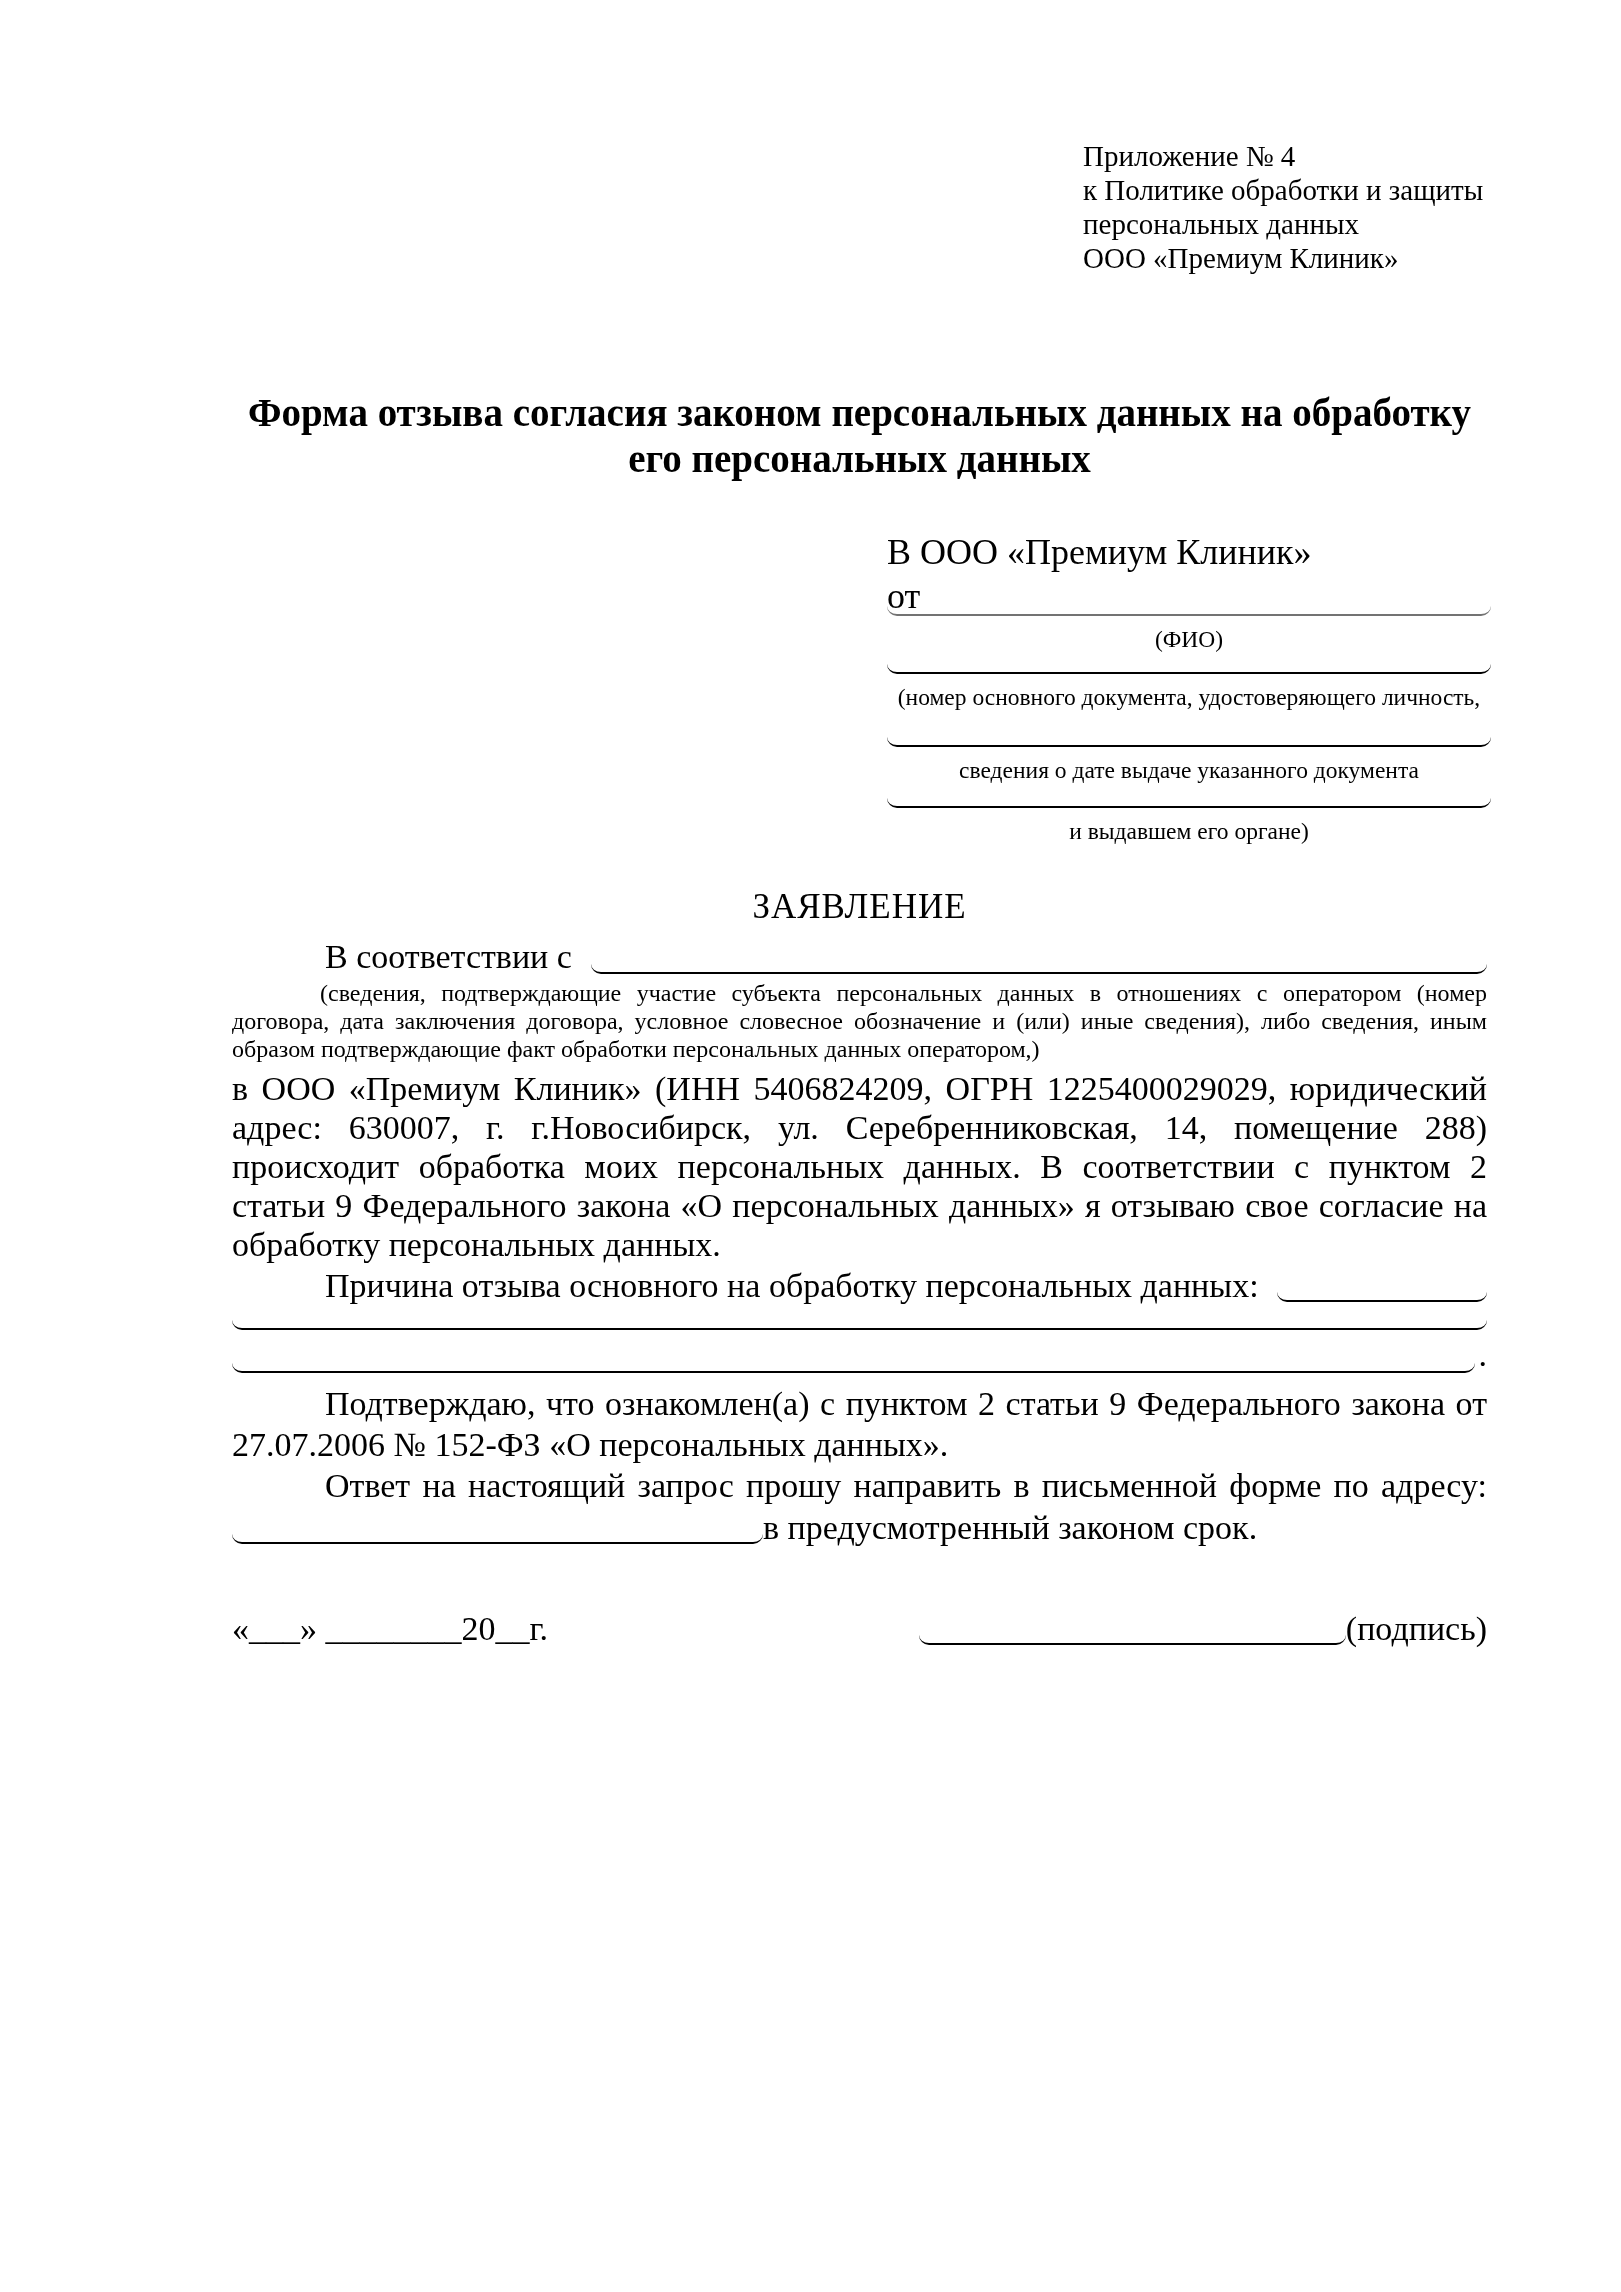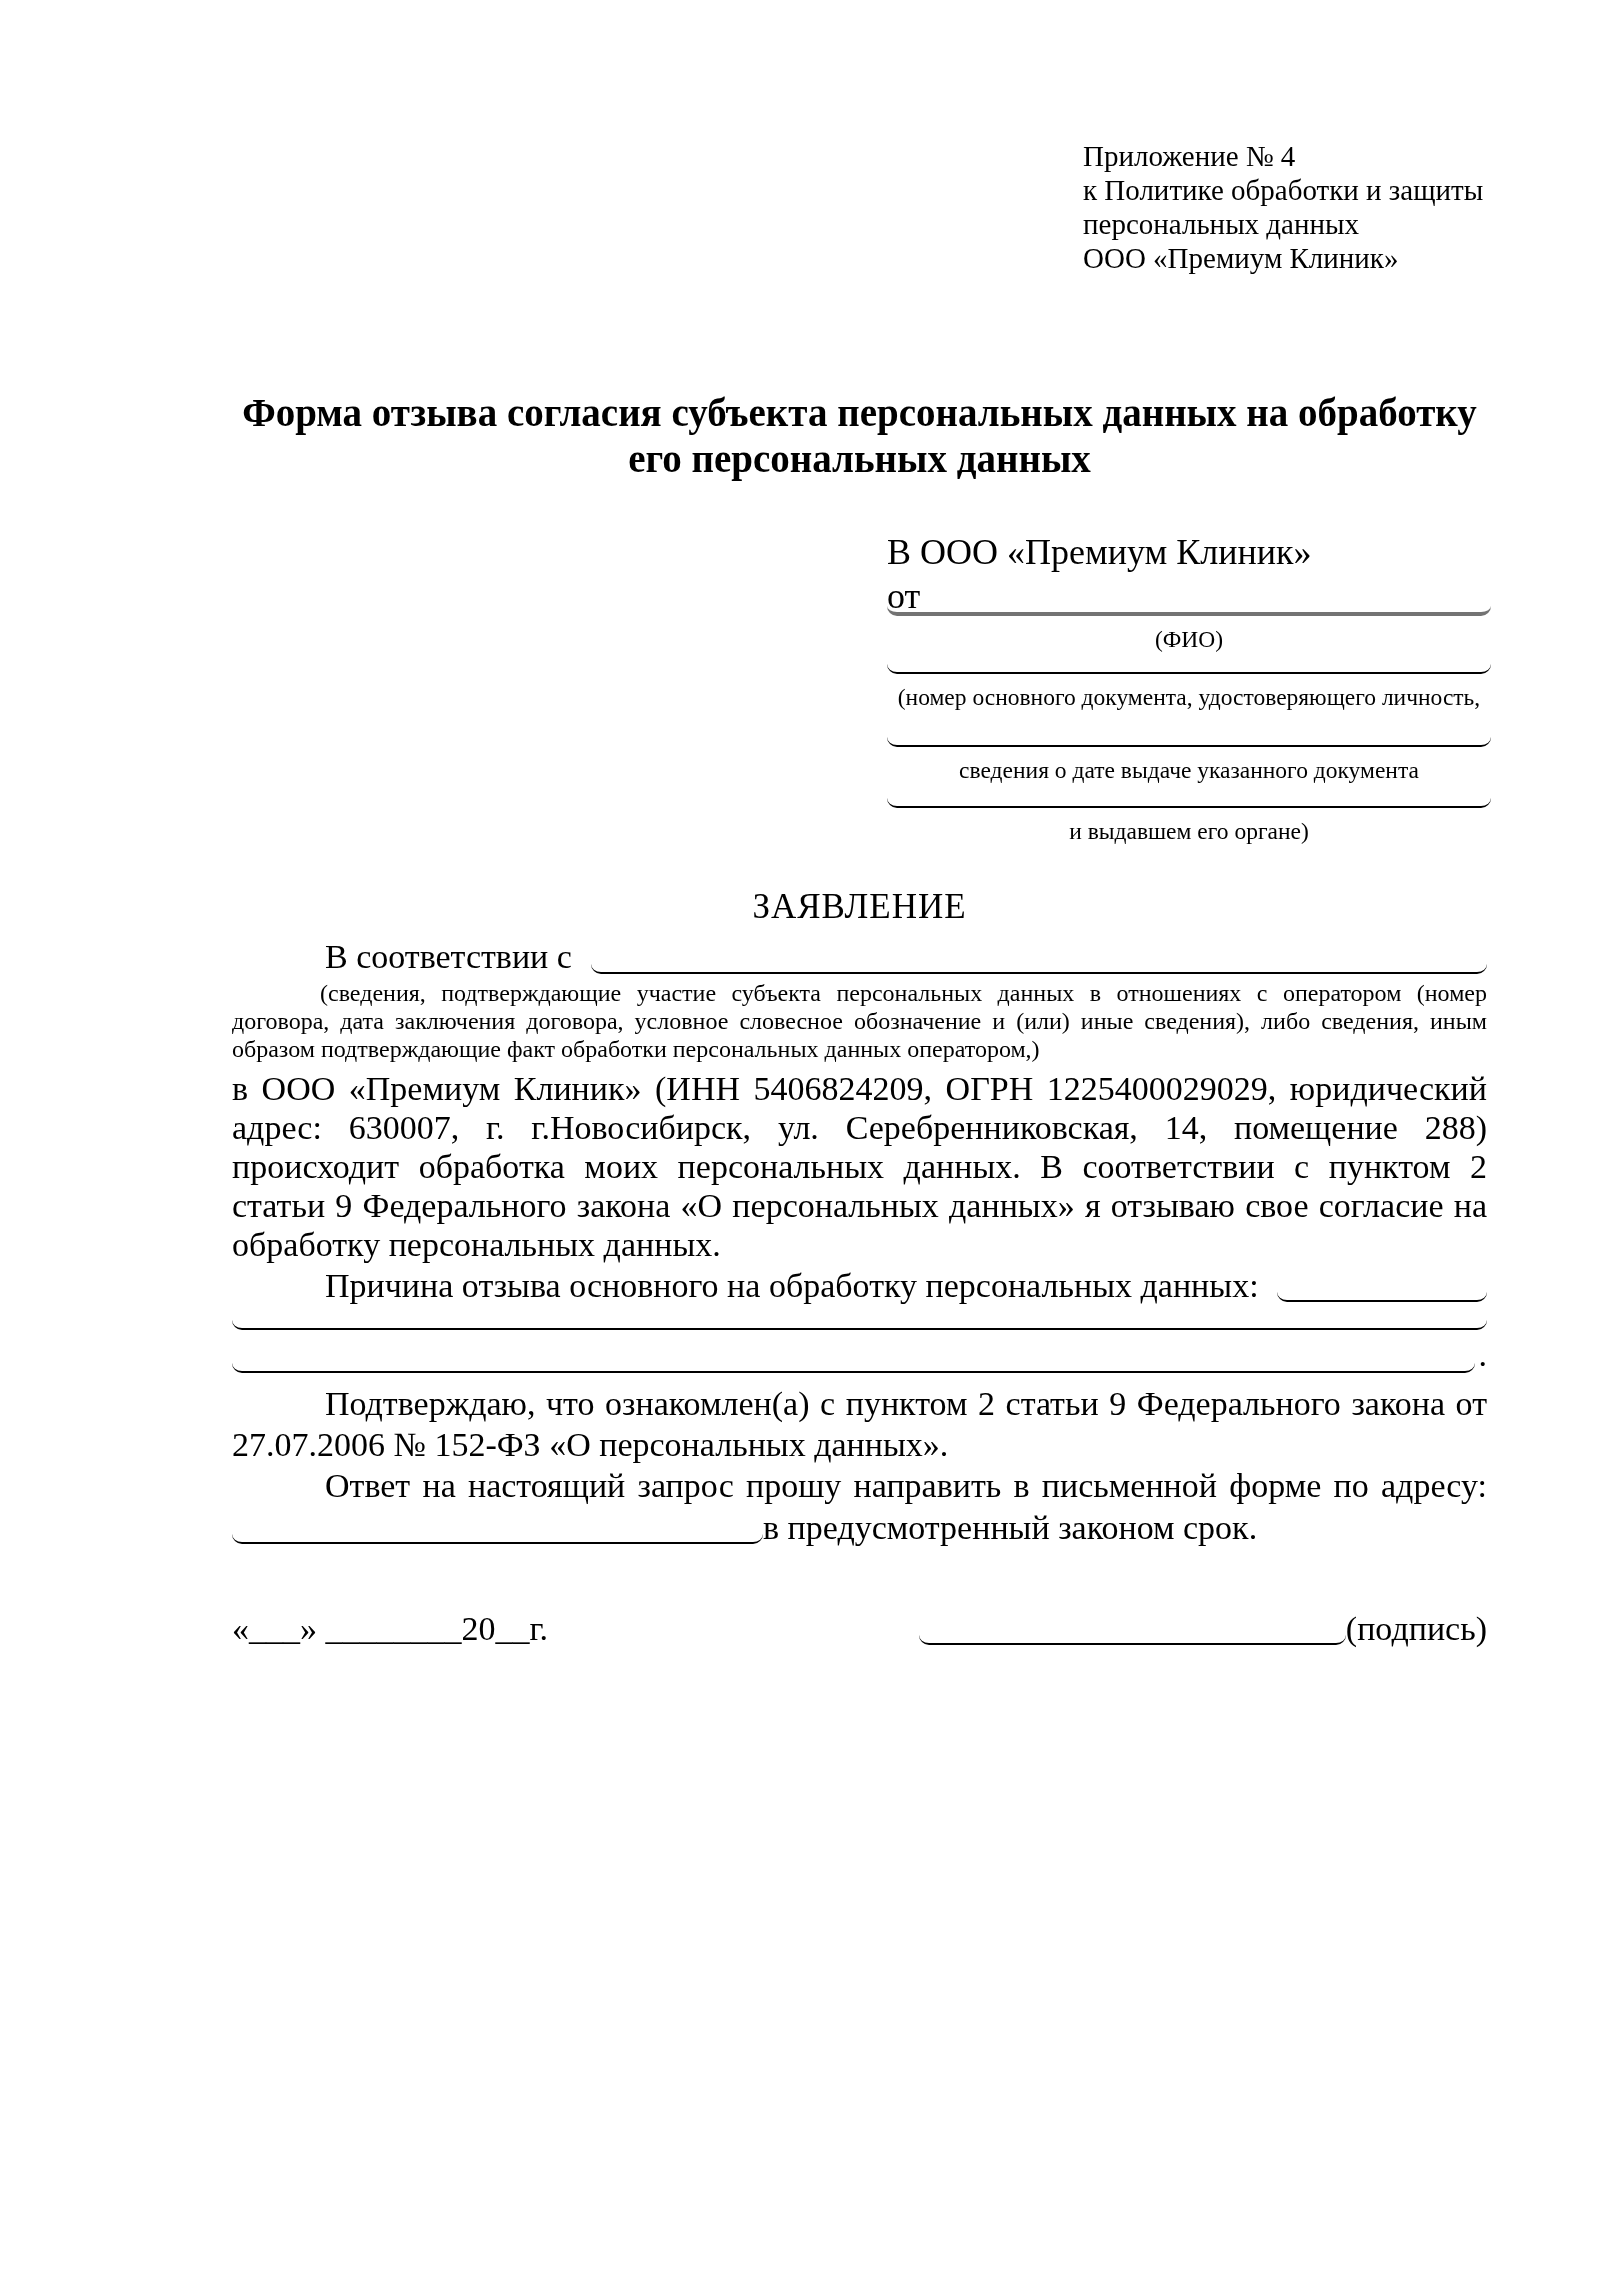--- a/index.html
+++ b/index.html
@@ -28,21 +28,21 @@
     text-align: center; font-weight: 700;
     font-size: 39px; line-height: 46px;
   }
 
   
   #addressee {
     left: 887px; top: 530px; width: 604px;
     font-size: 36px; line-height: 44px;
   }
   .addr-to { height: 44px; }
-  .addr-from { height: 42px; border-bottom: 4px solid #737373; }
+  .addr-from { height: 42px; border-bottom: 2px solid #737373; }
   .addr-caption {
     font-size: 23.5px; line-height: 25.5px; text-align: center;
     padding-top: 11px; height: 31px;
   }
   .addr-cap-1 { height: 29px; }
   .addr-sp-1 { height: 29px; border-bottom: 2px solid #000; }
   .addr-sp-2 { height: 42px; border-bottom: 2px solid #000; }
   .addr-sp-3 { height: 30px; border-bottom: 2px solid #000; }
 
   
@@ -107,21 +107,21 @@
 <div class="page">
 
   <div id="header-ref" class="abs">
     <div>Приложение № 4</div>
     <div>к Политике обработки и защиты</div>
     <div>персональных данных</div>
     <div>ООО «Премиум Клиник»</div>
   </div>
 
   <div id="title" class="abs">
-    <div>Форма отзыва согласия субъекта персональных данных на обработку</div>
+    <div>Форма отзыва согласия законом персональных данных на обработку</div>
     <div>его персональных данных</div>
   </div>
 
   <div id="addressee" class="abs">
     <div class="addr-to">В ООО «Премиум Клиник»</div>
     <div class="addr-from">от</div>
     <div class="addr-caption addr-cap-1">(ФИО)</div>
     <div class="addr-sp-1"></div>
     <div class="addr-caption">(номер основного документа, удостоверяющего личность,</div>
     <div class="addr-sp-2"></div>

